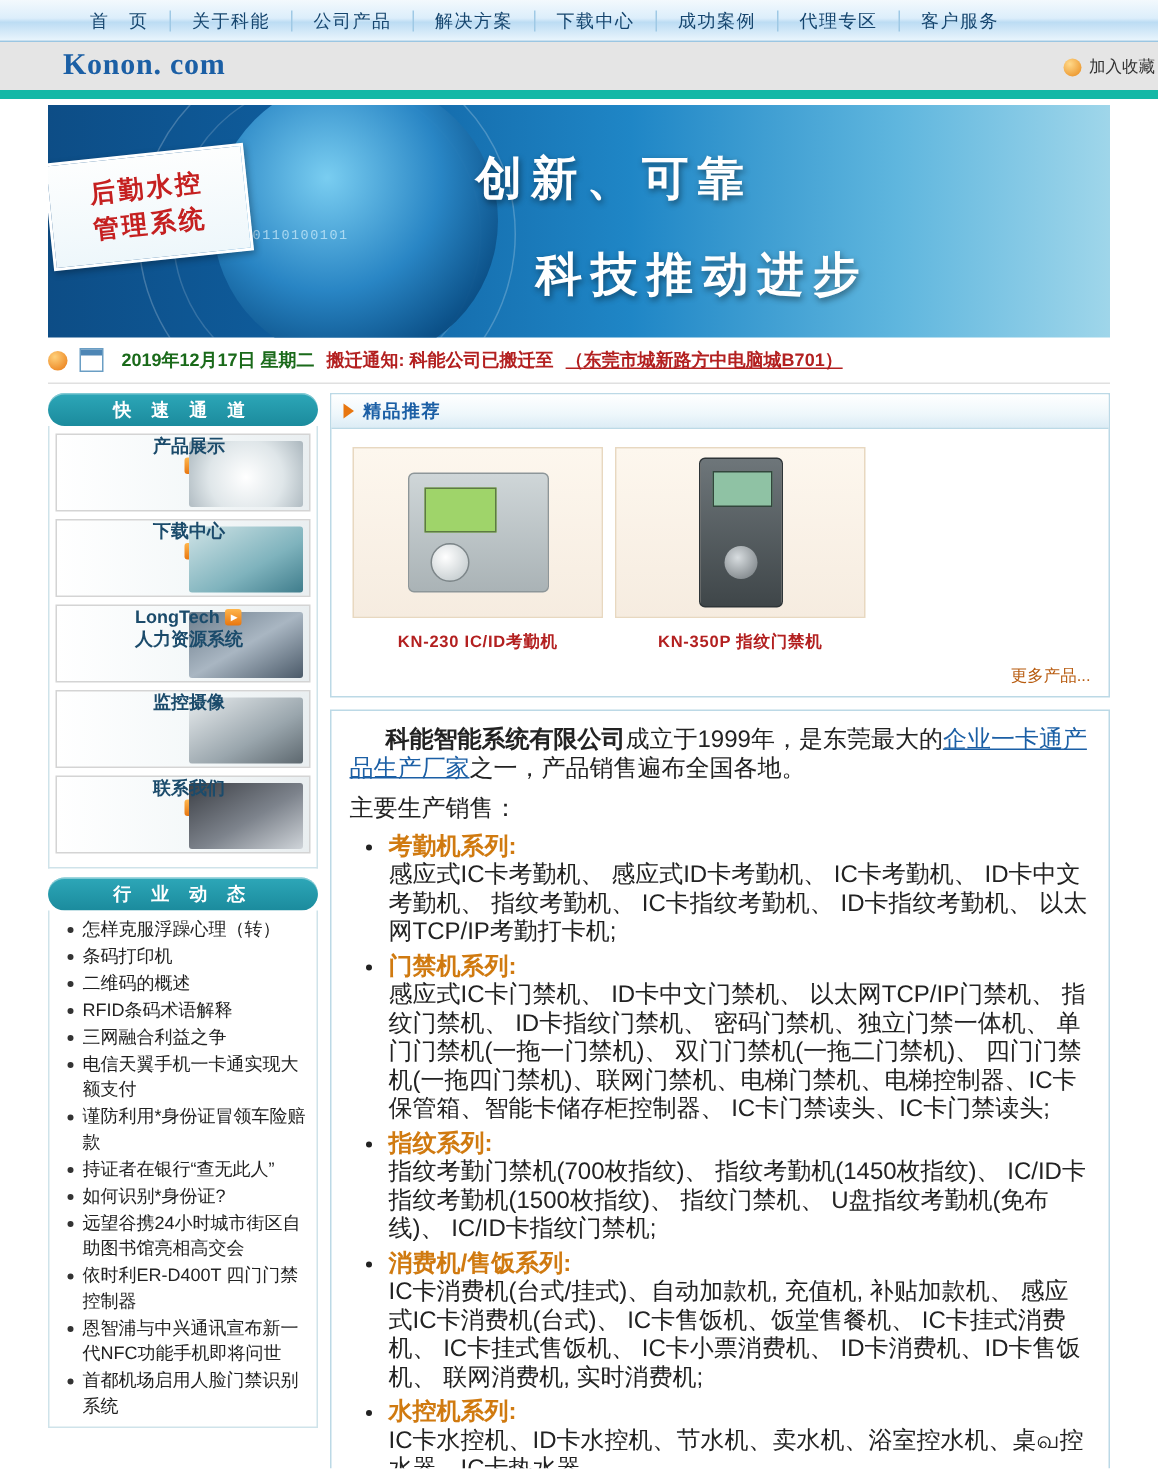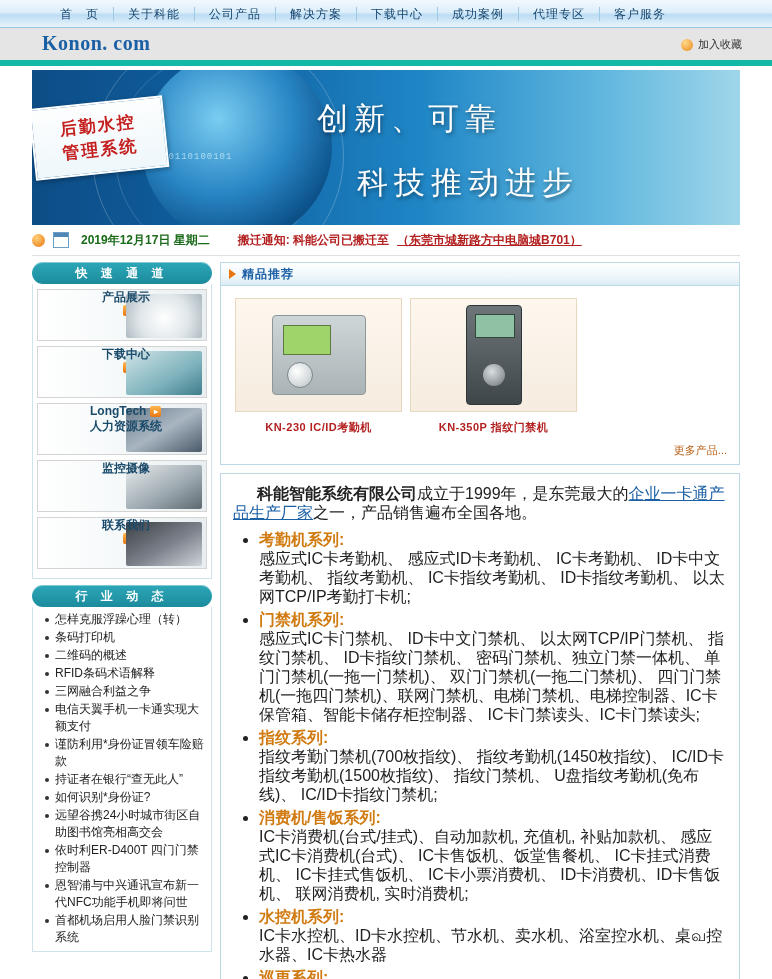--- a/index.html
+++ b/index.html
@@ -52,21 +52,21 @@
     left: 42px;
     top: 4px;
     font-size: 20px;
     font-weight: bold;
     color: #1b5fa5;
     font-family: "Liberation Serif", serif;
     letter-spacing: 0.5px;
   }
   .fav {
     position: absolute;
-    right: 30px;
+    right: 2px;
     top: 9px;
     font-size: 11px;
     color: #333;
     display: flex;
     align-items: center;
     gap: 5px;
     cursor: pointer;
   }
   .fav-ico {
     width: 12px; height: 12px;
@@ -109,21 +109,21 @@
     left: 130px; top: 82px;
     color: rgba(220,245,255,0.65);
     font-family: "Liberation Mono", monospace;
     font-size: 9px;
     letter-spacing: 1px;
   }
   .banner-t1, .banner-t2 {
     position: absolute;
     color: #ffffff;
     font-family: "Liberation Serif", serif;
-    font-weight: normal;
+    font-weight: bold;
     letter-spacing: 6px;
     text-shadow: 1px 2px 4px rgba(0,0,0,0.45);
   }
   .banner-t1 { left: 285px; top: 28px; font-size: 31px; }
   .banner-t2 { left: 325px; top: 92px; font-size: 31px; }
   .badge {
     position: absolute;
     left: 0px; top: 32px;
     width: 130px; height: 68px;
     background: linear-gradient(to bottom, #fdfefe 0%, #eef7fb 100%);
@@ -164,21 +164,21 @@
     background: #ffffff;
     position: relative;
     flex: none;
   }
   .cal-ico:before {
     content: "";
     position: absolute; left: 0; right: 0; top: 0; height: 4px;
     background: #4e86b5;
   }
   .notice-date { color: #1a6a1a; font-weight: bold; margin-left: 4px; }
-  .notice-label { color: #b32020; font-weight: bold; margin-left: 20px; }
+  .notice-label { color: #b32020; font-weight: bold; }
   .notice-link { color: #b32020; font-weight: bold; text-decoration: underline; cursor: pointer; }
   
   .main {
     margin: 6px 32px 0 32px;
     display: flex;
     gap: 8px;
   }
   .col-left { width: 180px; flex: none; }
   .col-right { flex: 1; }
   
@@ -515,20 +515,21 @@
           </div>
         </div>
         <div class="more-link">更多产品...</div>
       </div>
 
       <div class="sec">
         <div class="about-body">
           <p class="intro">
             <b>科能智能系统有限公司</b><span>成立于1999年，是东莞最大的</span><span class="lnk">企业一卡通产品生产厂家</span><span>之一，产品销售遍布全国各地。</span>
           </p>
+          <p class="sub-title">主要生产销售：</p>
           <ul class="cat-list">
             <li>
               <div class="cat-name">考勤机系列:</div>
               <div class="cat-text">感应式IC卡考勤机、 感应式ID卡考勤机、 IC卡考勤机、 ID卡中文考勤机、 指纹考勤机、 IC卡指纹考勤机、 ID卡指纹考勤机、 以太网TCP/IP考勤打卡机;</div>
             </li>
             <li>
               <div class="cat-name">门禁机系列:</div>
               <div class="cat-text">感应式IC卡门禁机、 ID卡中文门禁机、 以太网TCP/IP门禁机、 指纹门禁机、 ID卡指纹门禁机、 密码门禁机、独立门禁一体机、 单门门禁机(一拖一门禁机)、 双门门禁机(一拖二门禁机)、 四门门禁机(一拖四门禁机)、联网门禁机、电梯门禁机、电梯控制器、IC卡保管箱、智能卡储存柜控制器、 IC卡门禁读头、IC卡门禁读头;</div>
             </li>
             <li>

